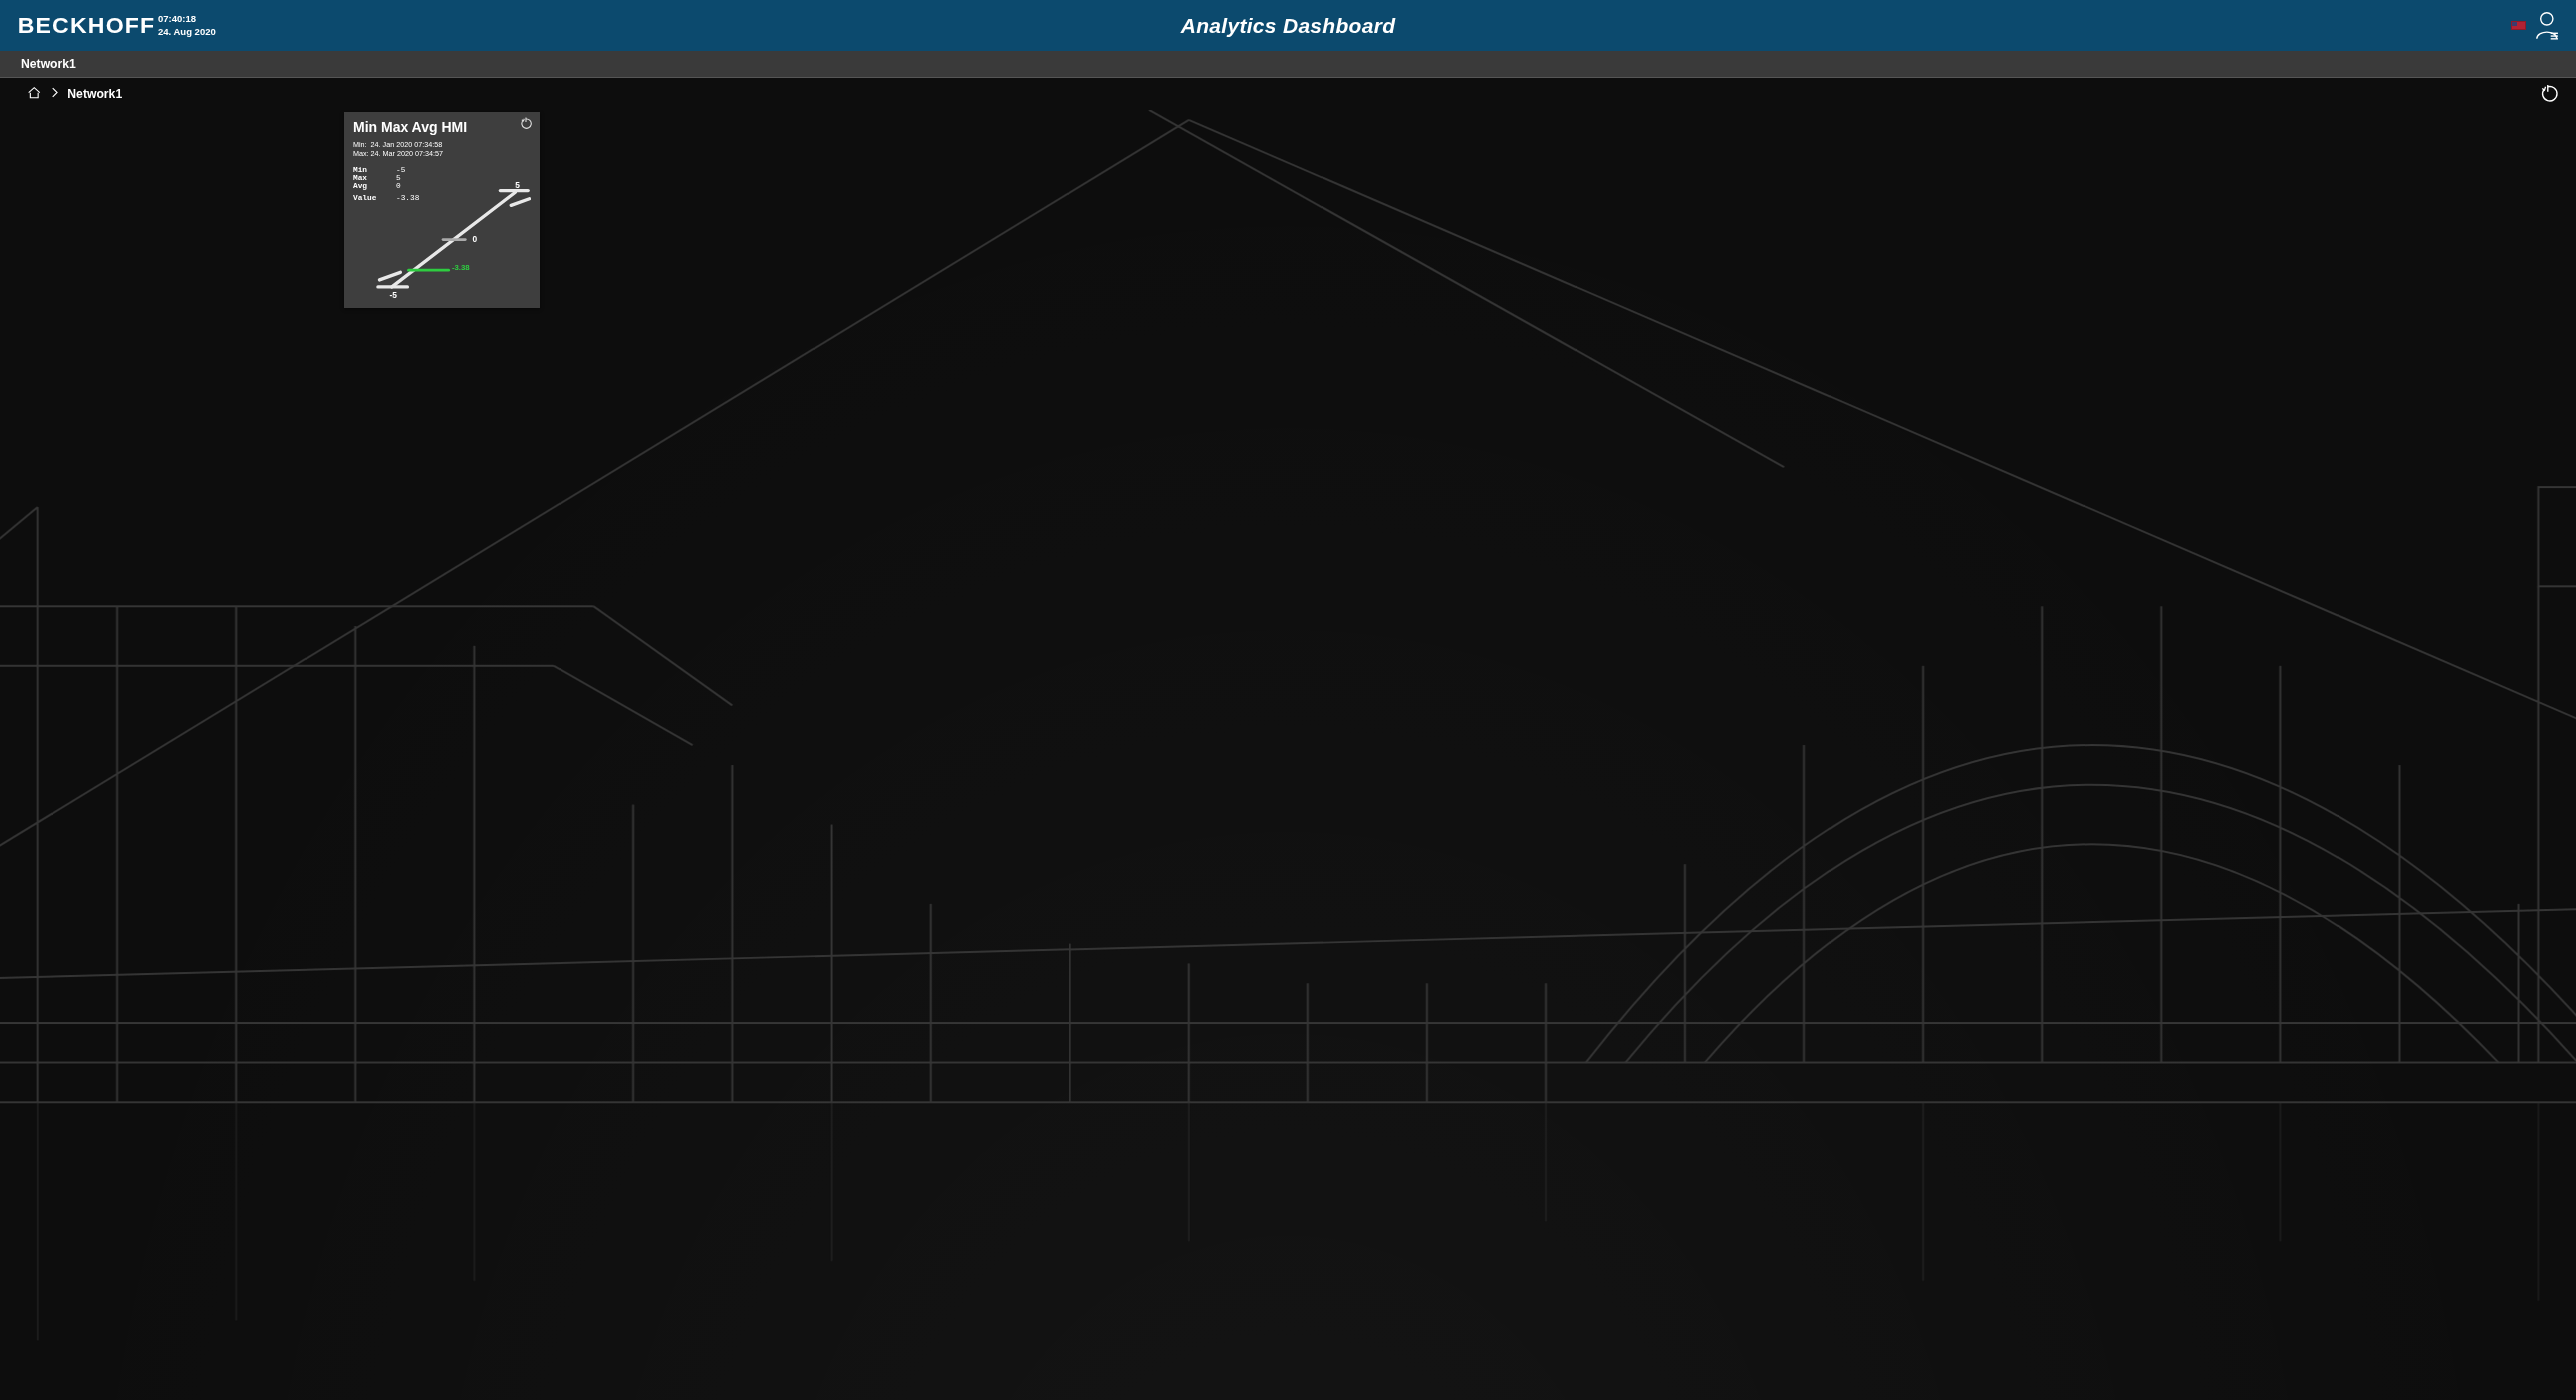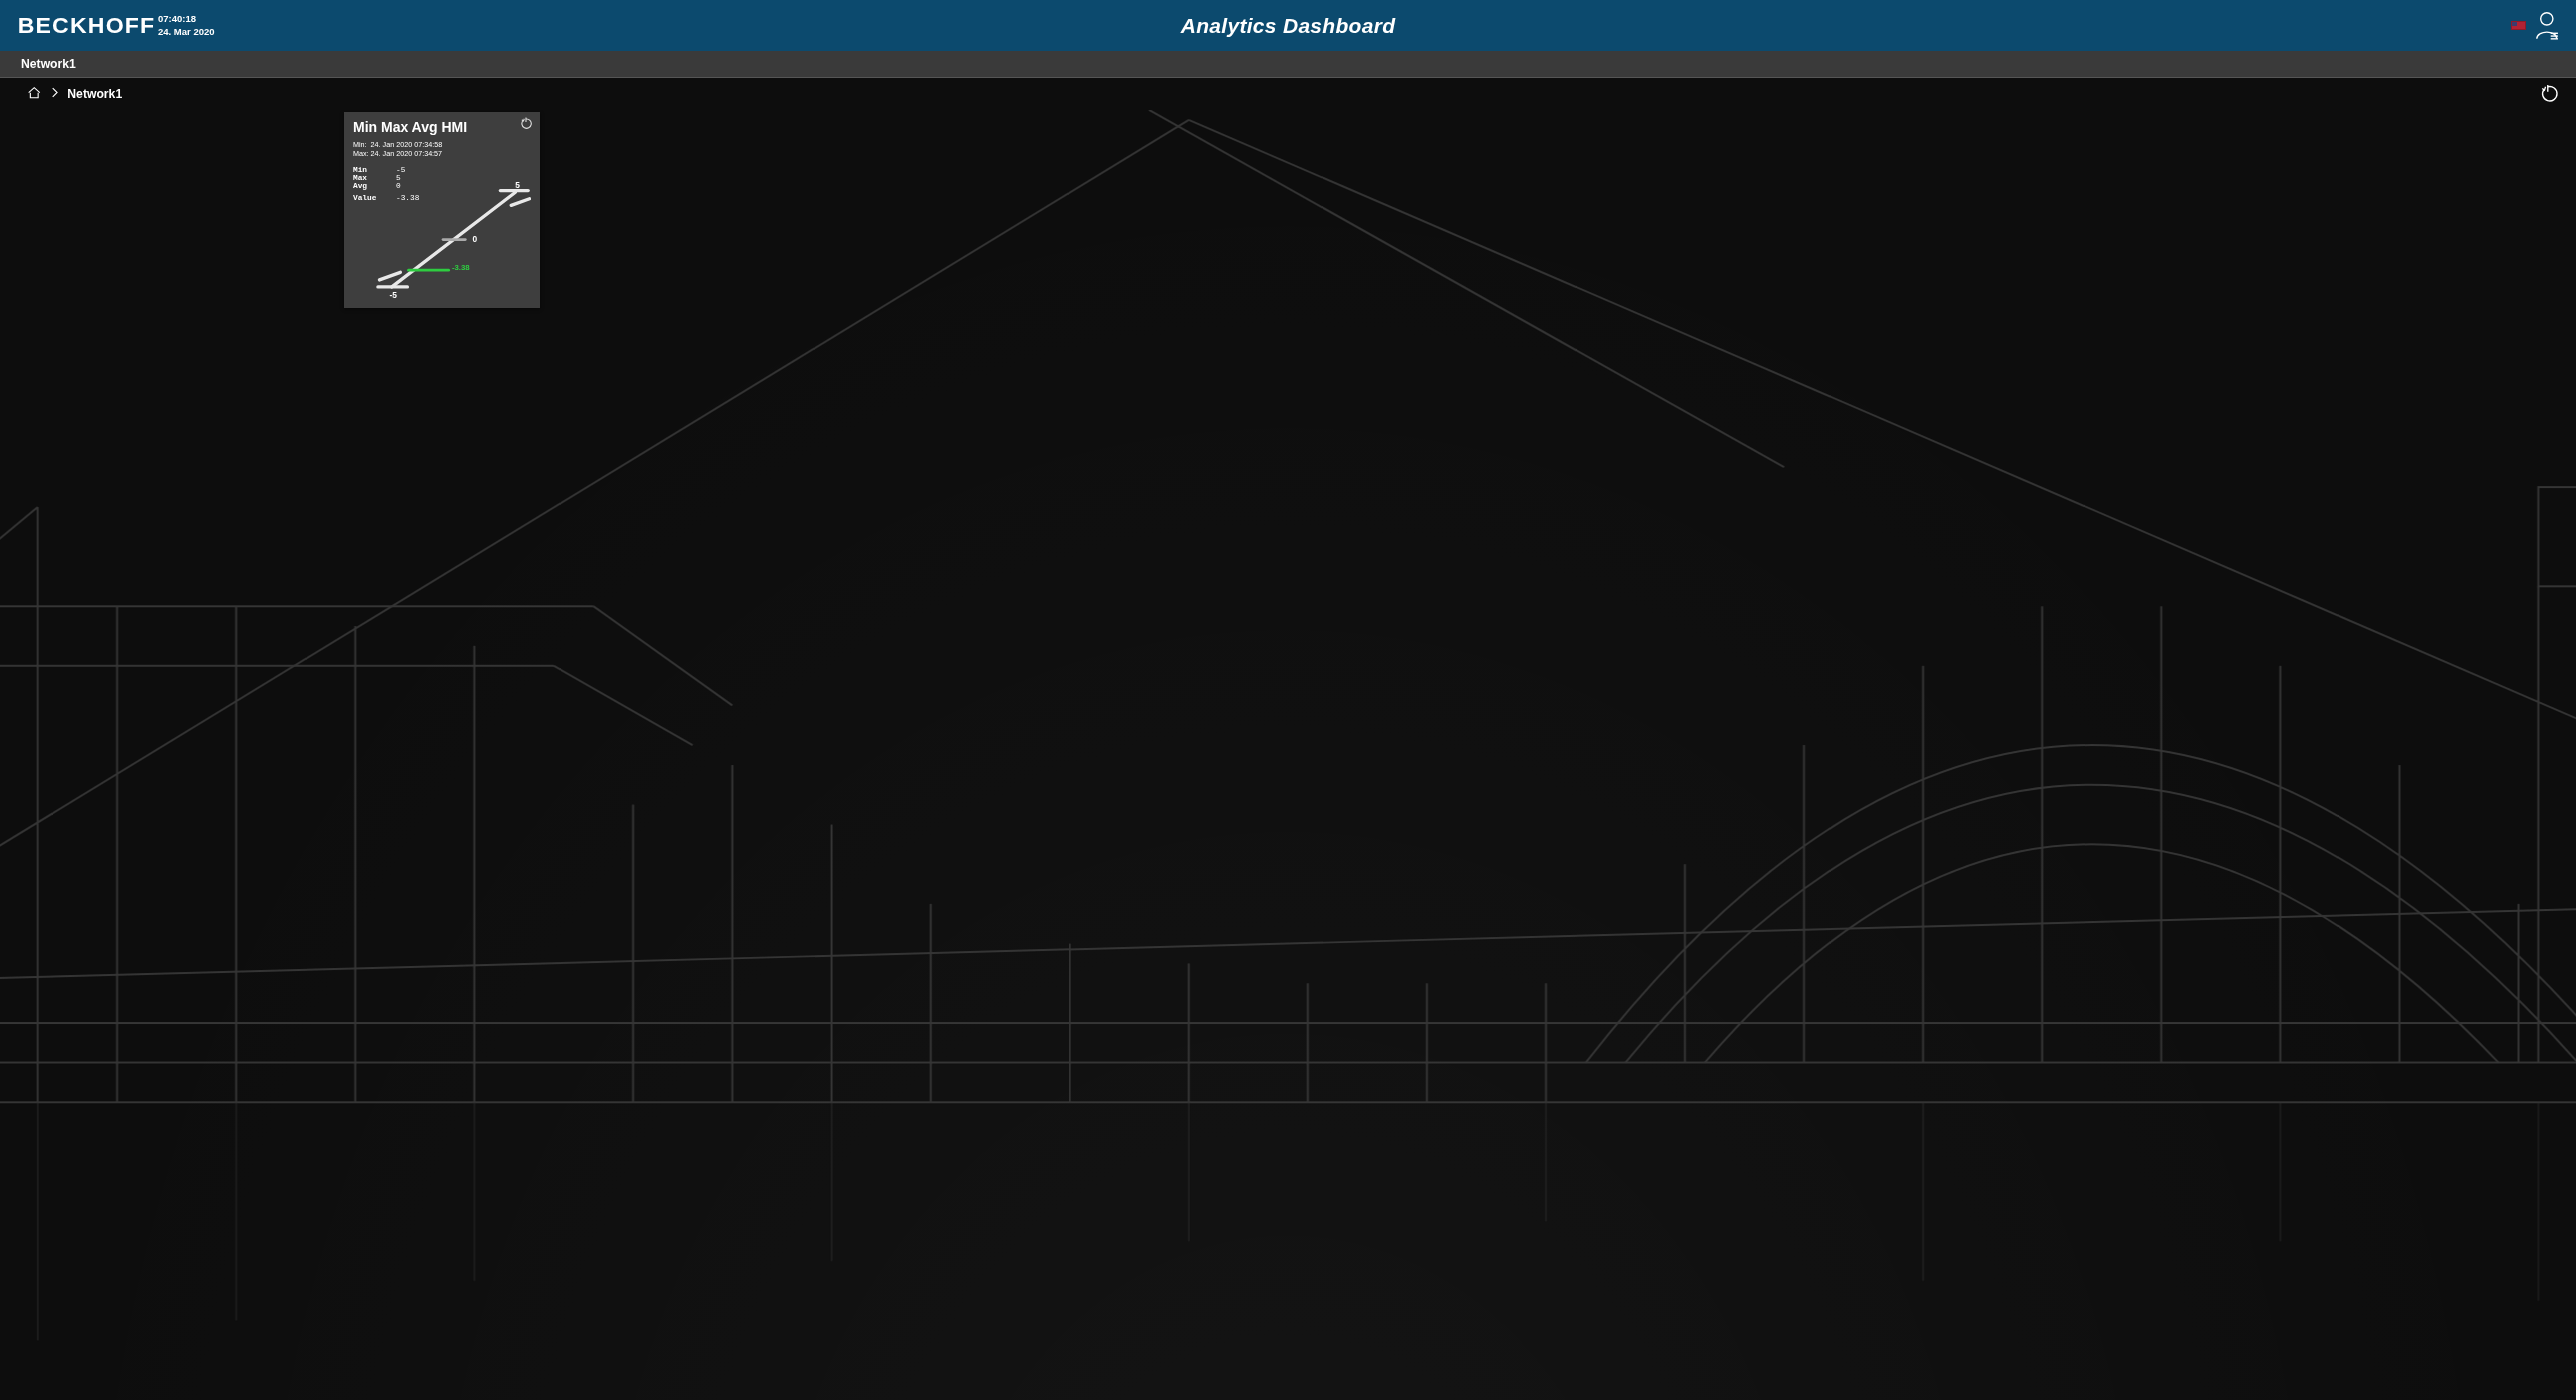--- a/index.html
+++ b/index.html
@@ -155,21 +155,21 @@
     height: 120px;
   }
 </style>
 </head>
 <body>
 
 <div class="banner">
   <div class="logo">BECKHOFF</div>
   <div class="datetime">
     <div>07:40:18</div>
-    <div>24. Mar 2020</div>
+    <div>24. Aug 2020</div>
   </div>
   <div class="banner-title">Analytics Dashboard</div>
   <div class="banner-right">
     <div class="flag" title="us"></div>
     <div class="user-icon">
       <svg width="25.6" height="29" viewBox="0 0 46 52">
         <circle cx="23" cy="14" r="11" fill="none" stroke="#fff" stroke-width="2.5"></circle>
         <path d="M5 50 C5 34 41 34 41 50" fill="none" stroke="#fff" stroke-width="2.5"></path>
         <line x1="30" y1="40" x2="43" y2="40" stroke="#fff" stroke-width="2.5"></line>
         <line x1="30" y1="45" x2="43" y2="45" stroke="#fff" stroke-width="2.5"></line>
@@ -276,21 +276,21 @@
 
     <span class="refresh">
       <svg width="12.2" height="13.4" viewBox="0 0 22 24">
         <line x1="9" y1="1" x2="9" y2="9" stroke="#ddd" stroke-width="2"></line>
         <path d="M4 6 A8.5 8.5 0 1 0 9 3.5" fill="none" stroke="#ddd" stroke-width="2"></path>
         <path d="M1.5 5 L4.5 7 L6 3" fill="none" stroke="#ddd" stroke-width="2"></path>
       </svg>
     </span>
 
     <div class="ts-line"><span>Min:</span>  <span>24. Jan 2020 07:34:58</span></div>
-    <div class="ts-line"><span>Max:</span> <span>24. Jan 2020 07:34:57</span></div>
+    <div class="ts-line"><span>Max:</span> <span>24. Mar 2020 07:34:57</span></div>
 
     <div class="block">
       <div class="row">
         <span class="k">Min</span>
         <span class="v">-5</span>
       </div>
       <div class="row">
         <span class="k">Max</span>
         <span class="v">5</span>
       </div>

